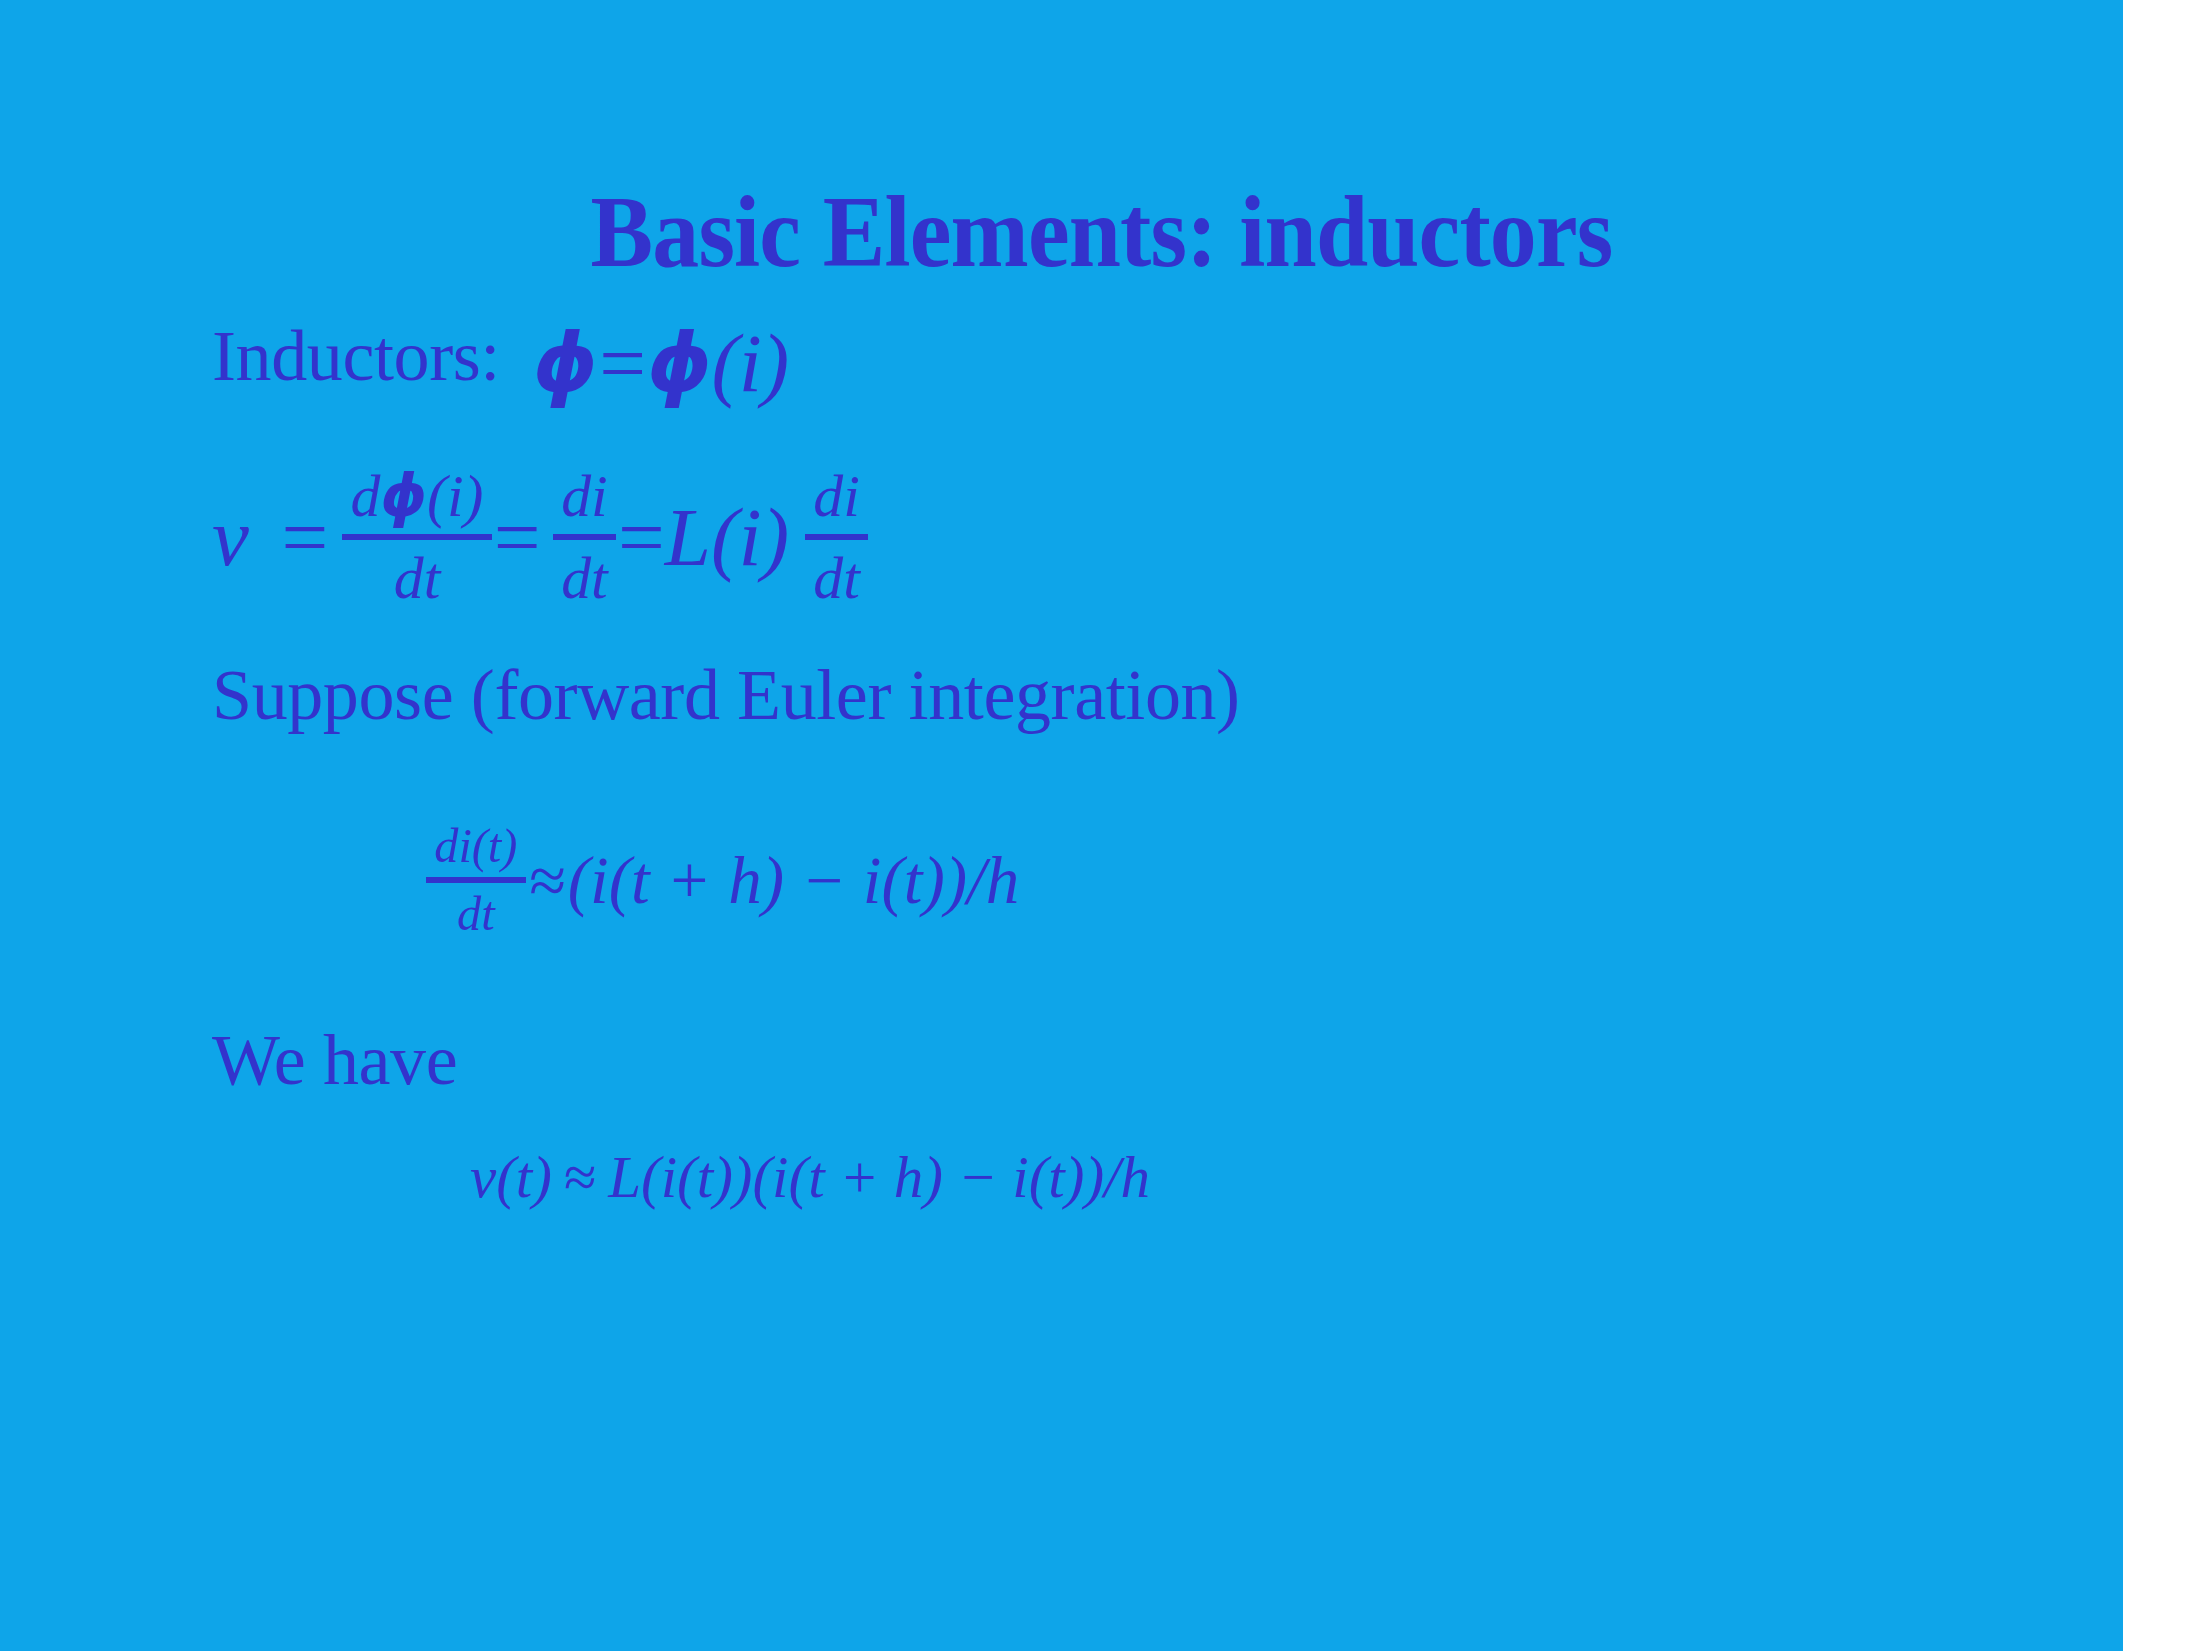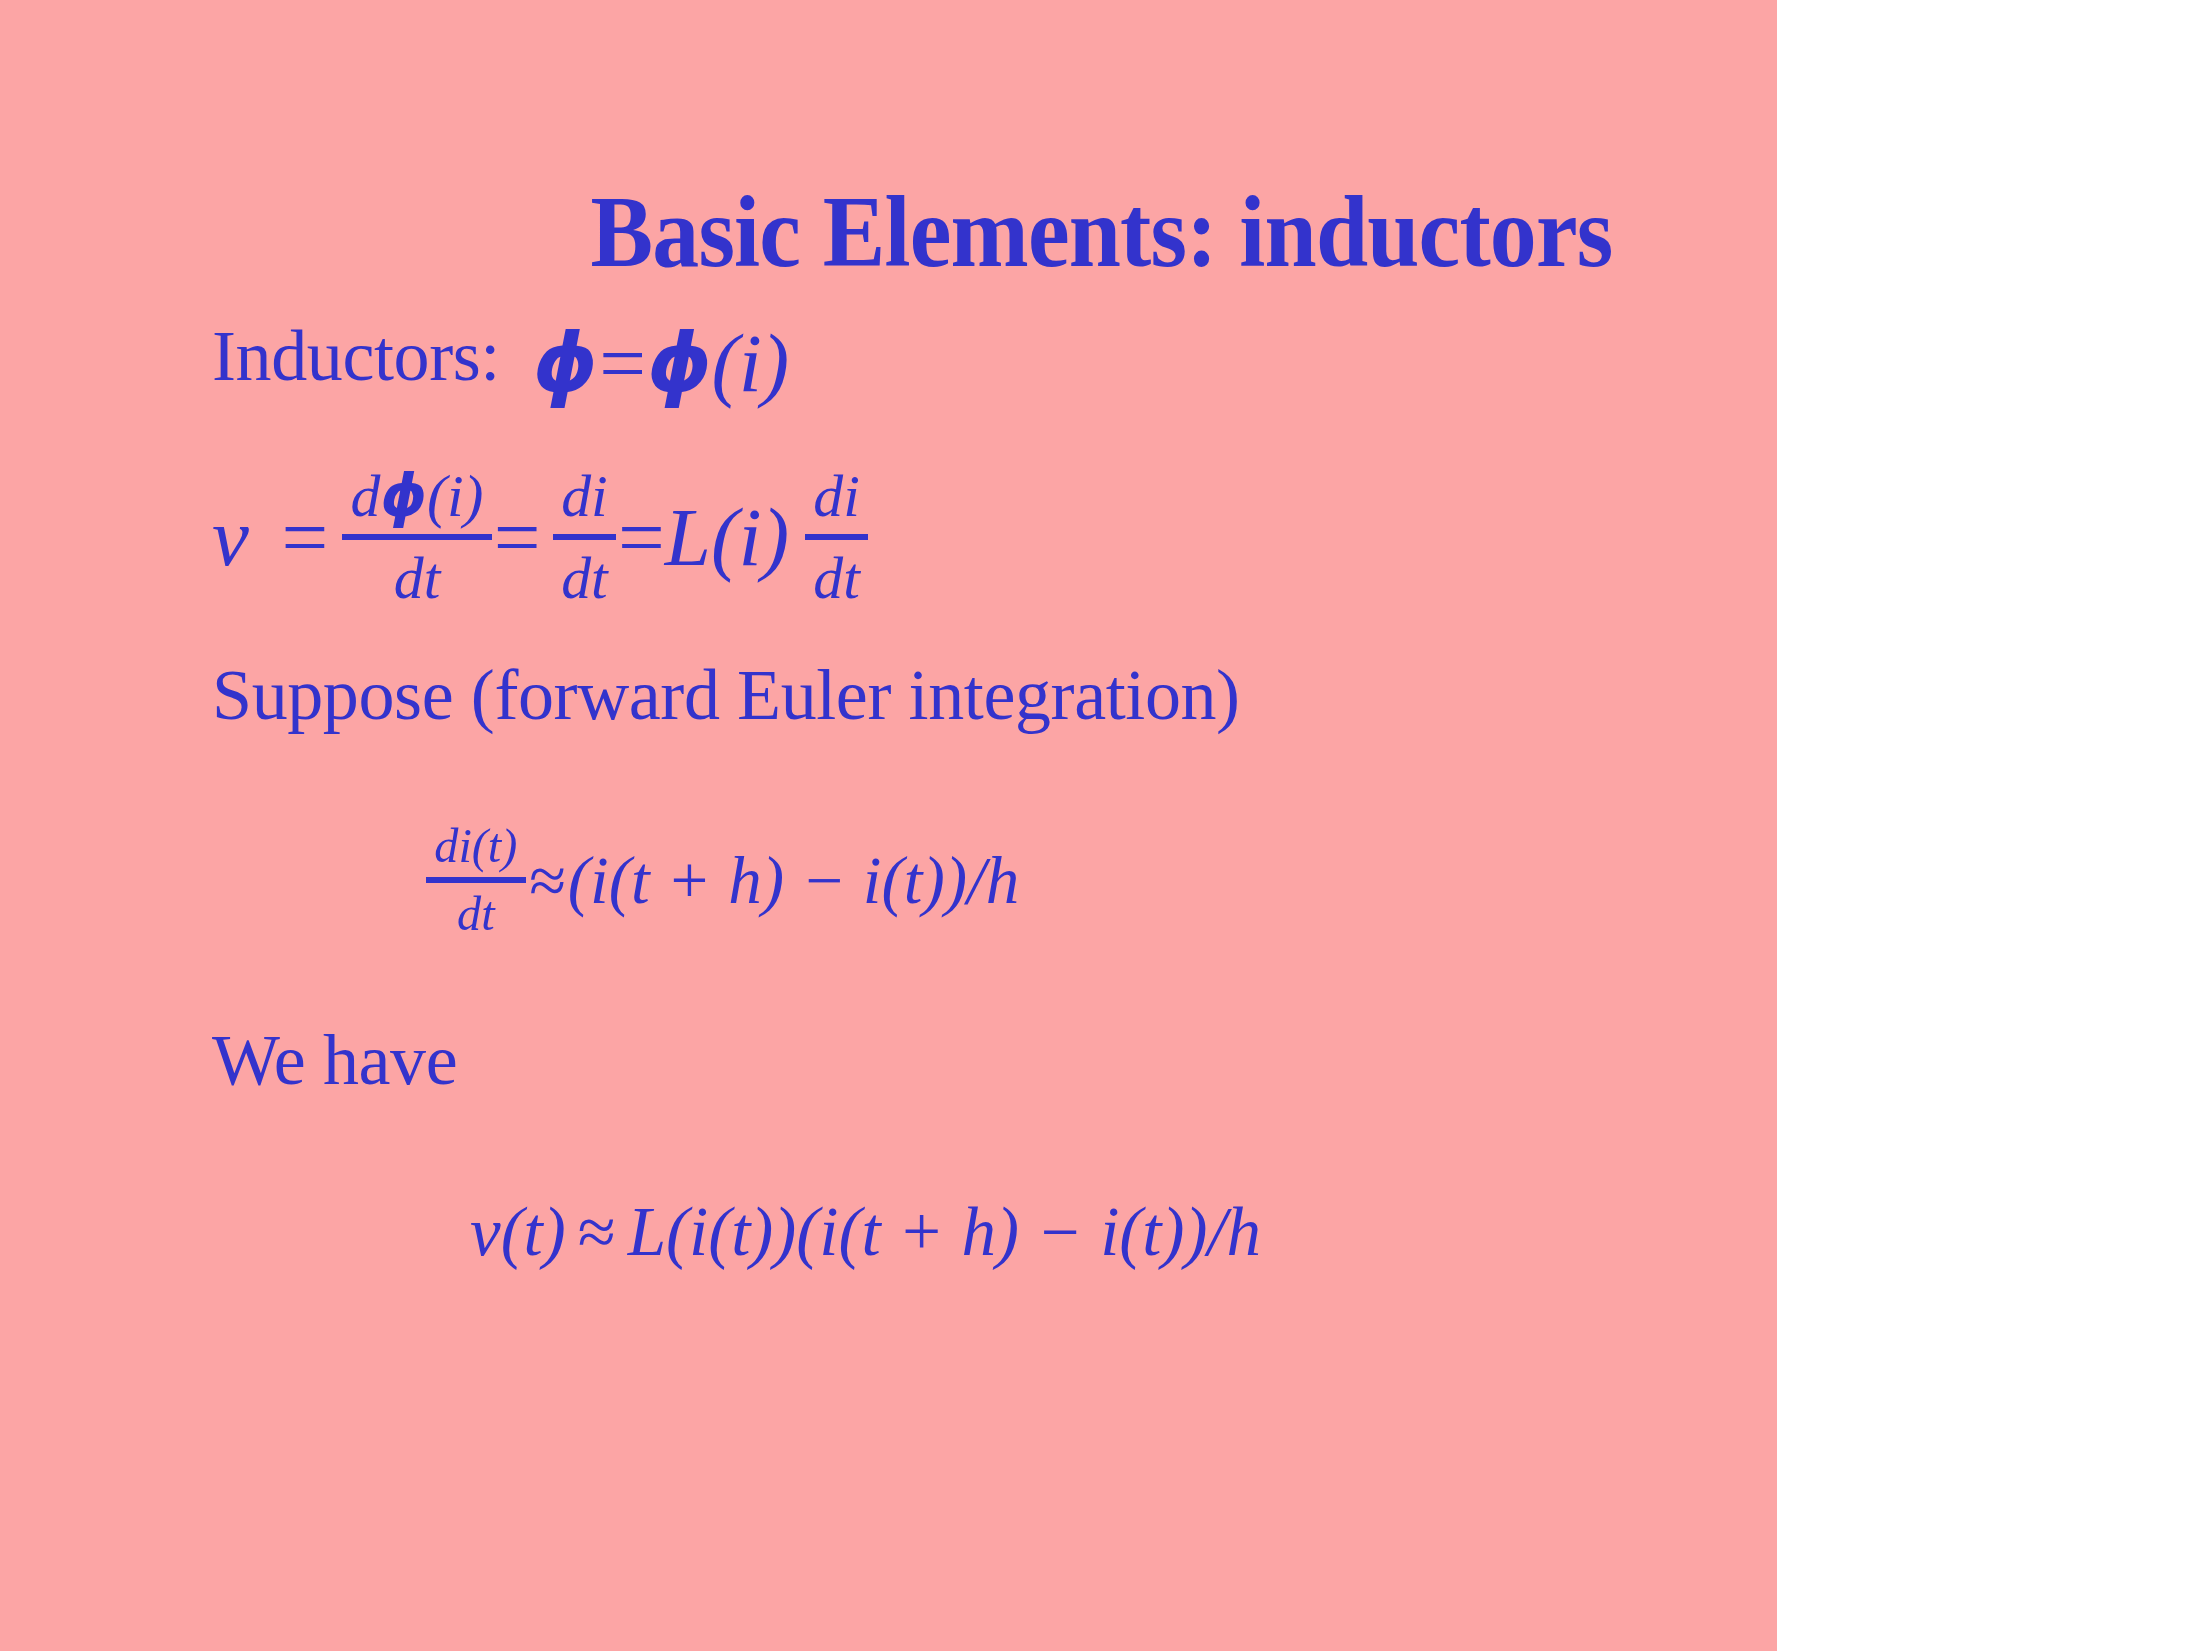--- a/index.html
+++ b/index.html
@@ -9,23 +9,23 @@
   }
   body {
     width: 2203px;
     height: 1652px;
     font-family: "Liberation Serif", "DejaVu Serif", serif;
     overflow: hidden;
   }
 
   .slide {
     position: relative;
-    width: 1777px;
+    width: 2123px;
     height: 1652px;
-    background: #fca5a5;
+    background: #0ea5e9;
   }
 
   
   .slide-title {
     position: absolute;
     left: 0;
     top: 110px;
     width: 2203px;
     text-align: center;
     color: #3333CC;
@@ -131,24 +131,24 @@
     position: relative;
     font-size: 67px;
     height: 206px;
     display: flex;
     align-items: center;
     margin-left: 212px;
   }
 
   #eq-vt {
     position: relative;
-    font-size: 69px;
+    font-size: 59px;
     height: 129px;
     display: flex;
-    align-items: flex-end;
+    align-items: flex-start;
     margin-left: 258px;
   }
 
   .spacer-sm { height: 22.4px; }
   .spacer-md { height: 41px; }
 </style>
 </head>
 <body>
 
 <div class="slide">

